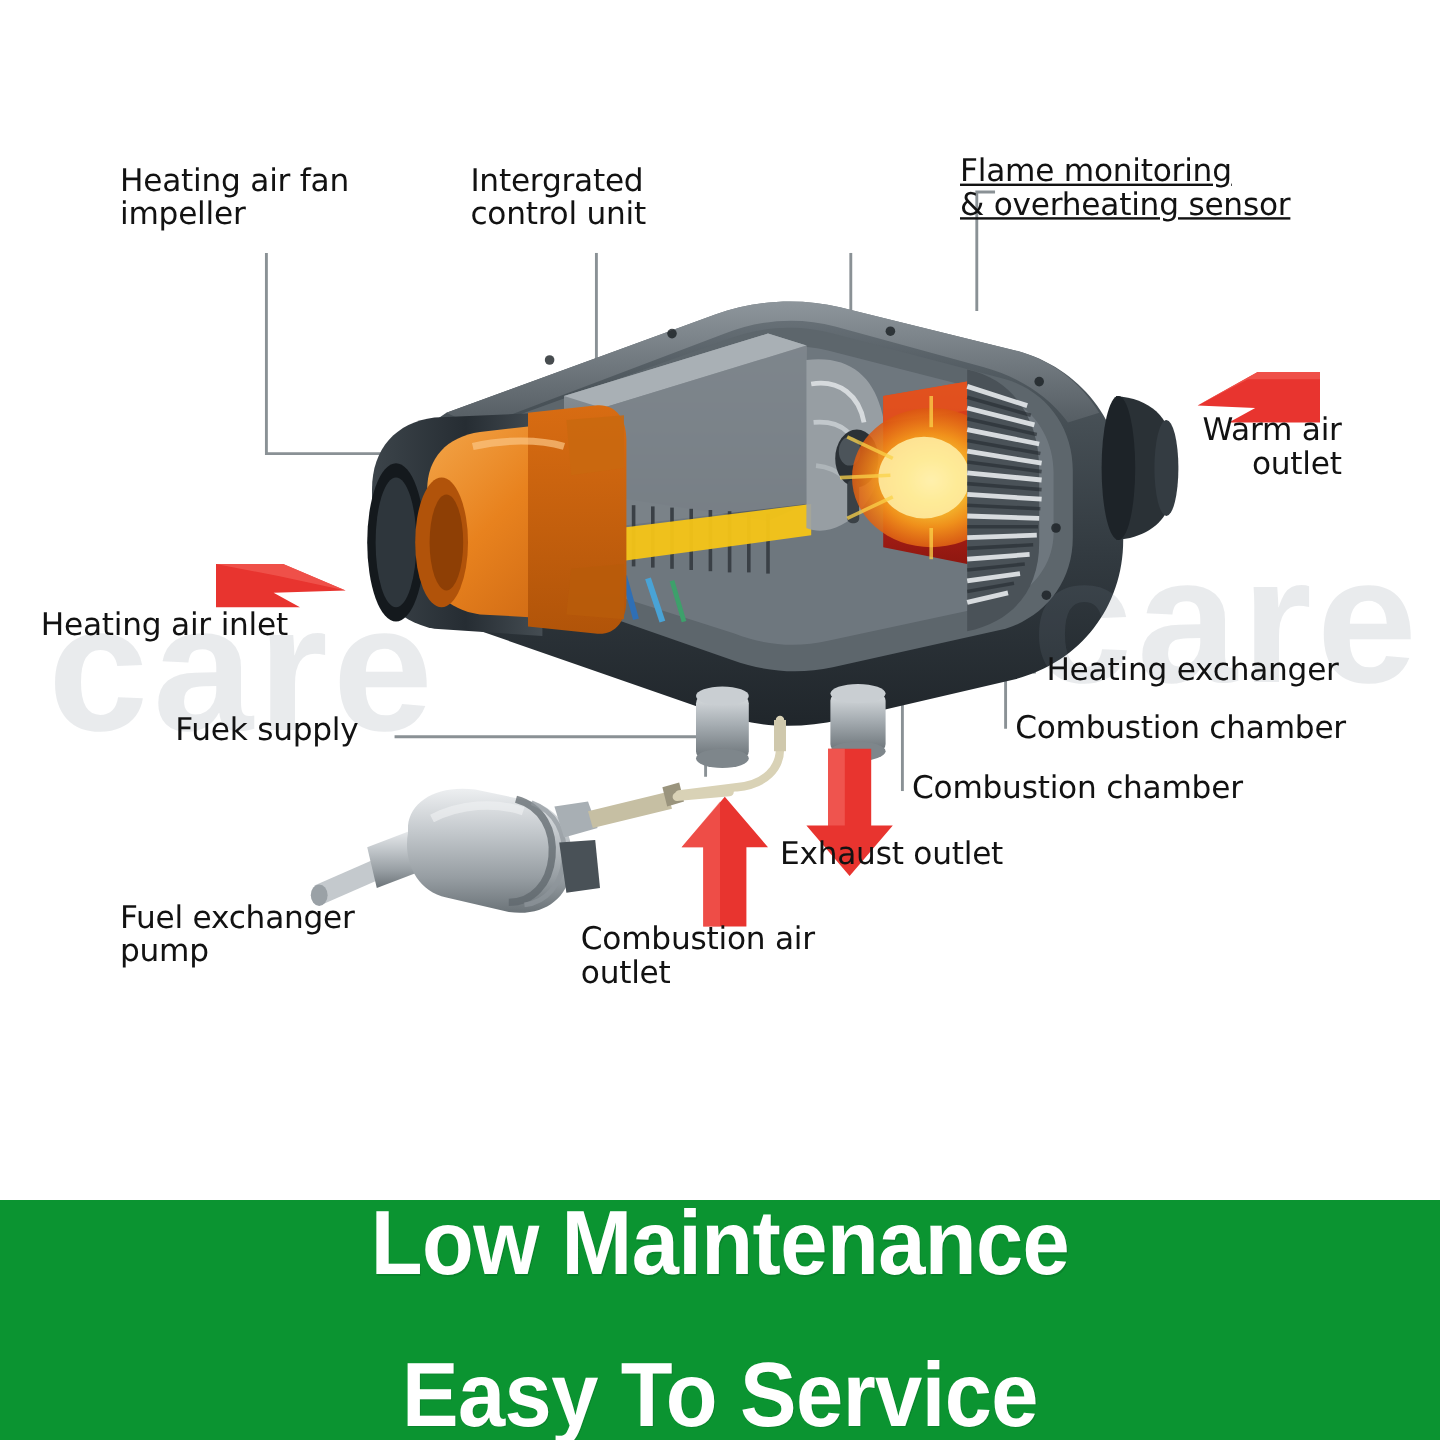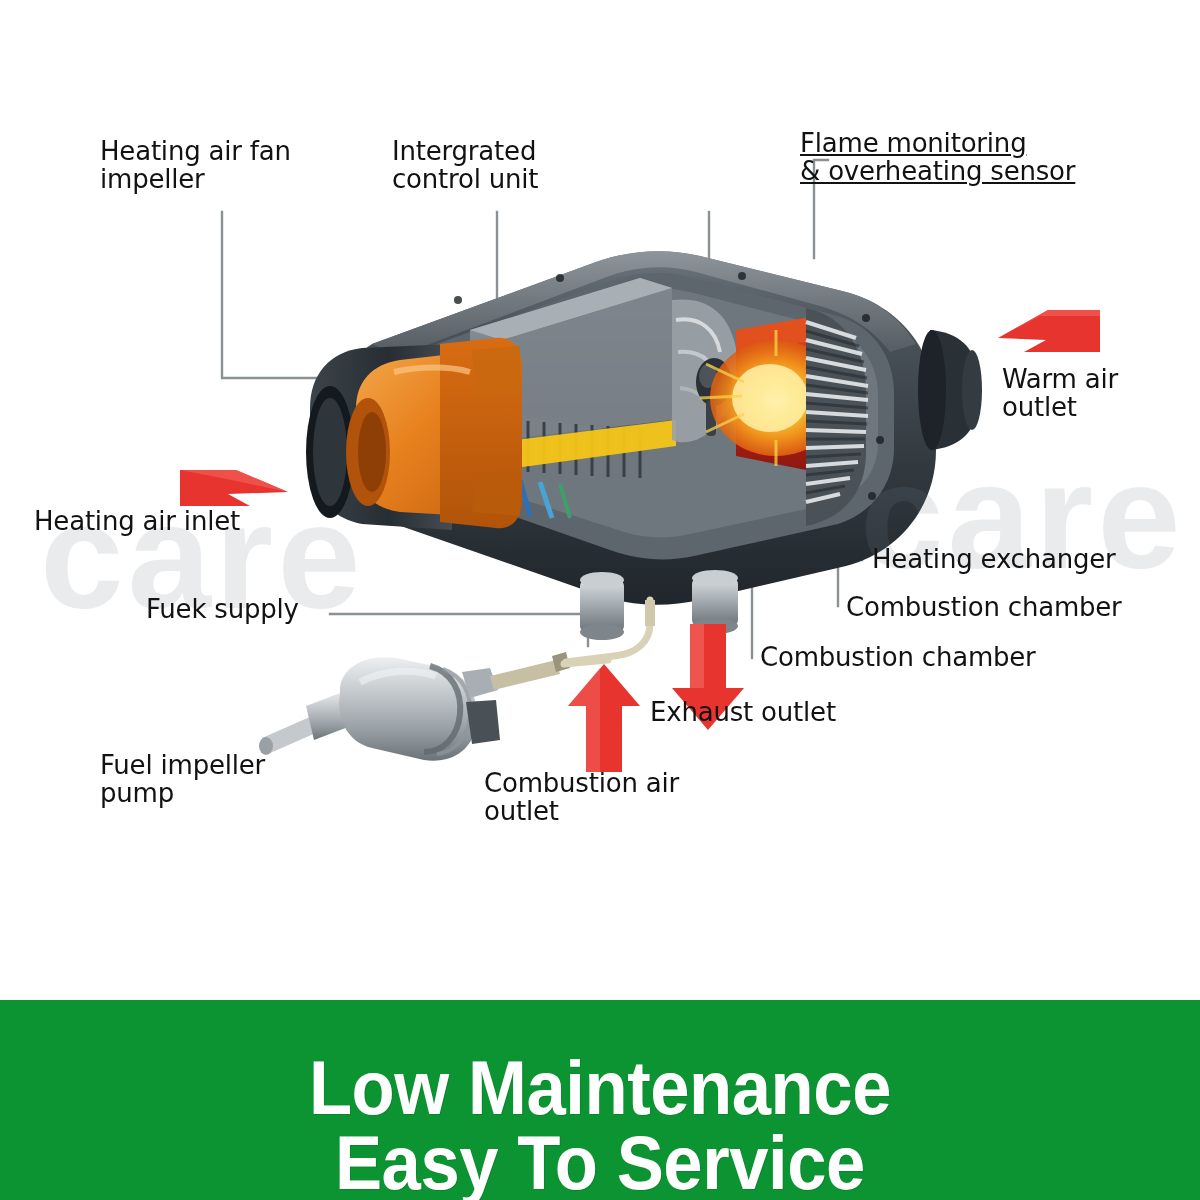--- a/index.html
+++ b/index.html
@@ -22,21 +22,21 @@
     font-size:26px;
     line-height:1.06;
     letter-spacing:-0.2px;
     white-space:pre-line;
     font-family:"DejaVu Sans", sans-serif;
   }
 
   
   .banner{
     position:absolute;left:0;top:1000px;width:1200px;height:200px;
-    display:flex;flex-direction:column;align-items:center;justify-content:flex-end;
+    display:flex;flex-direction:column;align-items:center;justify-content:space-between;
   }
   .banner-line{
     color:#ffffff;
     font-family:"Liberation Sans", sans-serif;
     font-weight:bold;
     font-size:76px;
     line-height:0.98;
     letter-spacing:-0.5px;
     transform:scaleX(0.93);
     text-shadow:1px 1px 0 rgba(0,0,0,0.10);
@@ -345,31 +345,31 @@
         <path d="M586,772 L586,706 L568,706 L600,668 L600,772 Z" fill="#F2635B" opacity="0.55"></path>
       </g>
     </svg>
 
     <div class="label" style="left:100px;top:138px;">Heating air fan
 impeller</div>
     <div class="label" style="left:392px;top:138px;">Intergrated
 control unit</div>
     <div class="label" style="left:800px;top:130px;text-decoration:underline;">Flame monitoring
 &amp; overheating sensor</div>
-    <div class="label" style="left:1002px;top:366px;">Warm air
+    <div class="label" style="left:1002px;top:346px;text-align:right;">Warm air
 outlet</div>
     <div class="label" style="left:872px;top:546px;">Heating exchanger</div>
     <div class="label" style="left:846px;top:594px;">Combustion chamber</div>
     <div class="label" style="left:760px;top:644px;">Combustion chamber</div>
     <div class="label" style="left:34px;top:508px;">Heating air inlet</div>
     <div class="label" style="left:146px;top:596px;">Fuek supply</div>
     <div class="label" style="left:650px;top:699px;">Exhaust outlet</div>
     <div class="label" style="left:484px;top:770px;">Combustion air
 outlet</div>
-    <div class="label" style="left:100px;top:752px;">Fuel impeller
+    <div class="label" style="left:100px;top:752px;">Fuel exchanger
 pump</div>
   </div>
 
   <div class="banner" style="background:#0B9431;">
     <div class="banner-line">Low Maintenance</div>
     <div class="banner-line">Easy To Service</div>
   </div>
 
 </div>
 

